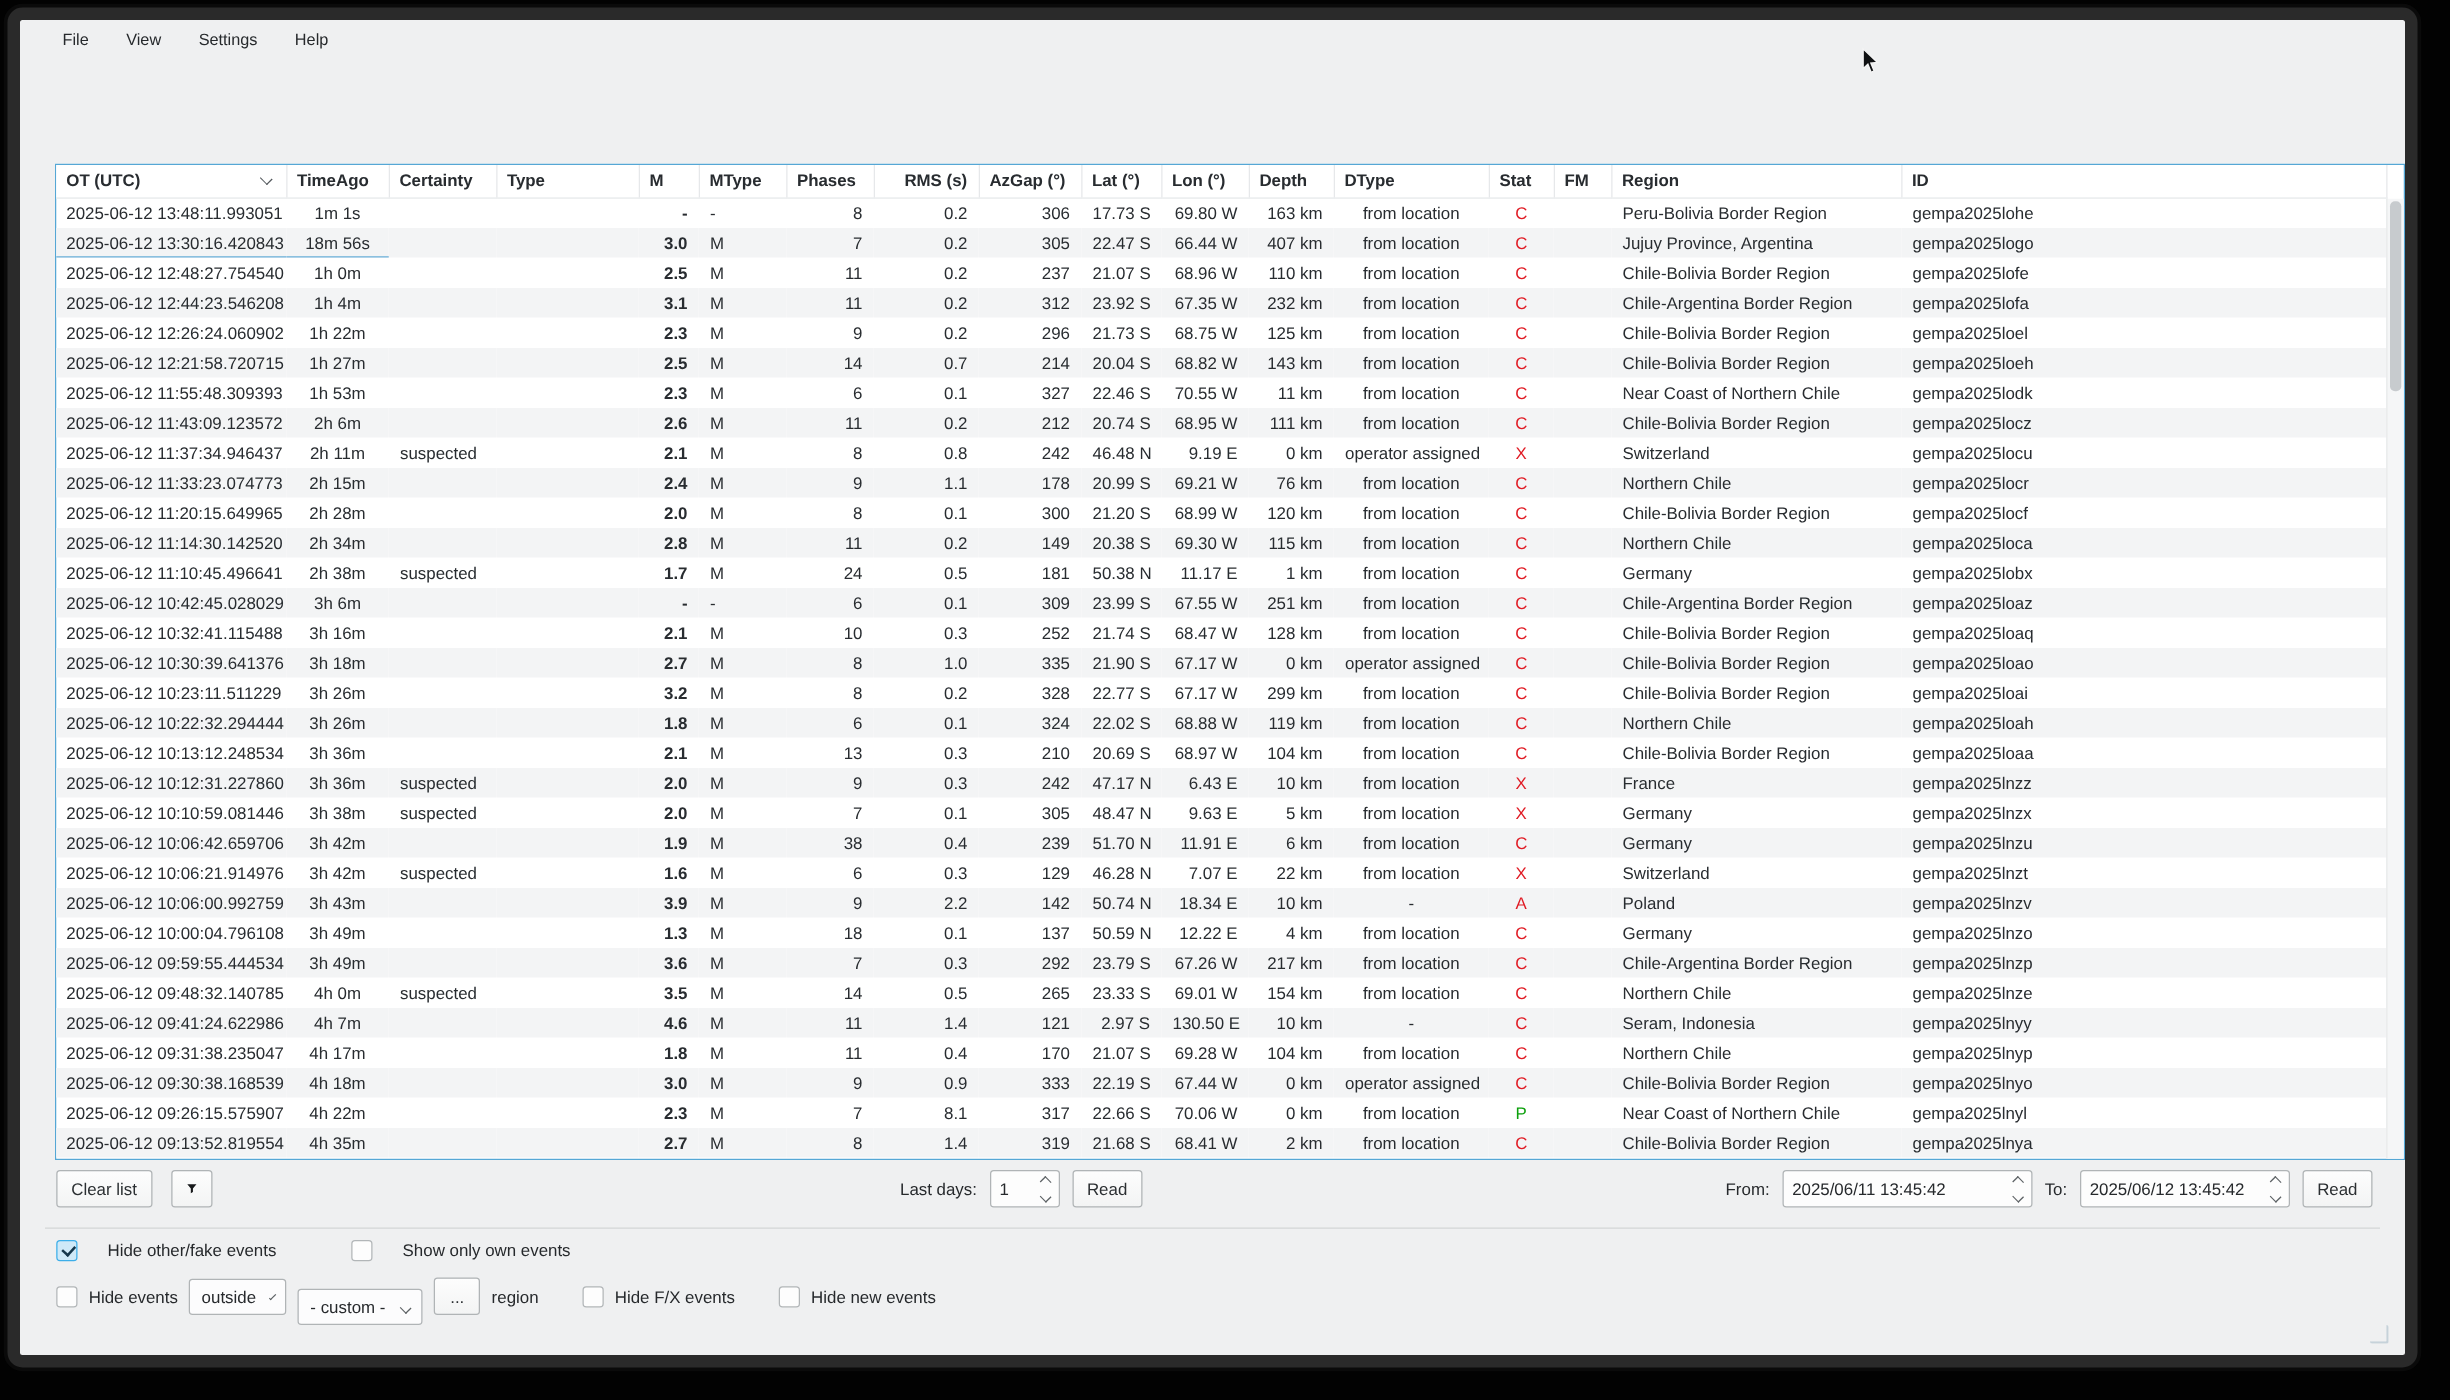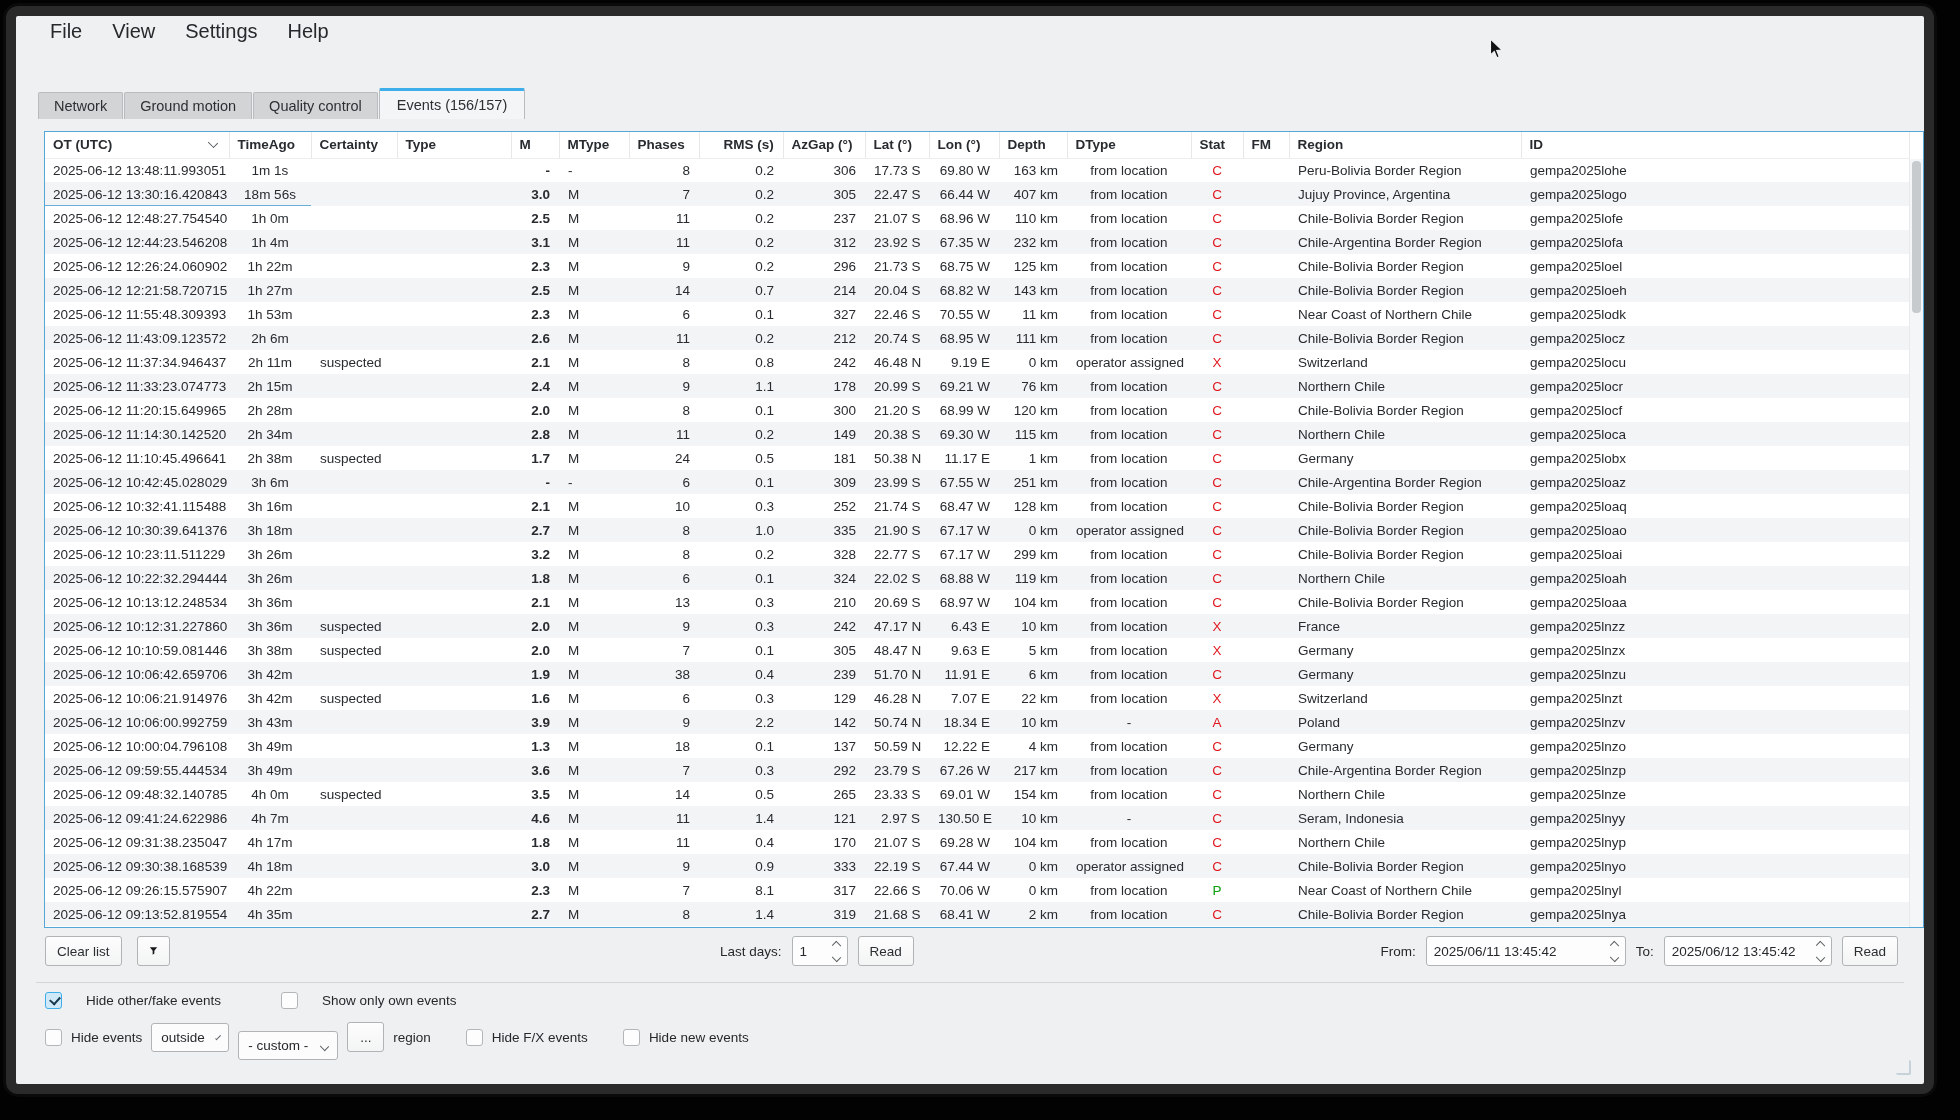--- a/index.html
+++ b/index.html
@@ -19,21 +19,21 @@
   .wc { width:18px; height:18px; position:relative; cursor:default; }
   .wc-min::after { content:""; position:absolute; left:4px; top:4px; width:8px; height:8px;
                    border-right:1.6px solid #3c4043; border-bottom:1.6px solid #3c4043; transform:rotate(45deg) scale(1,.7); }
   .wc-max::after { content:""; position:absolute; left:4px; top:4px; width:9px; height:9px;
                    border:1.6px solid #3c4043; transform:rotate(45deg); }
   .wc-close::before,.wc-close::after { content:""; position:absolute; left:1px; top:8px; width:15px; height:1.8px;
                    background:#3c4043; }
   .wc-close::before { transform:rotate(45deg);} .wc-close::after { transform:rotate(-45deg);}
   
   .menubar { display:flex; gap:30px; padding-left:34px; height:30px; align-items:center;
-             font-size:20px; color:#26292c; }
+             font-size:13px; color:#26292c; }
   .menu-item { cursor:default; }
   
   .tabbar { position:absolute; left:22px; top:72px; height:31px; display:flex; align-items:flex-end; }
   .tab { height:27px; padding:0 15px; background:#d2d4d5; border:1px solid #b9bcbe; border-bottom:none;
          display:flex; align-items:center; font-size:14.5px; color:#2c3033; margin-right:1px; border-radius:2px 2px 0 0;}
   .tab.active { height:31px; background:#f4f5f6; border-top:3px solid #3daee9; padding:0 17px; }
   
   .table-wrap { position:absolute; left:28px; top:115px; width:1880px; height:797px;
                 background:#ffffff; border:1px solid #55a7d5; }
   table { border-collapse:collapse; table-layout:fixed; width:1865px; font-size:13.5px; color:#282c30; }
@@ -91,26 +91,20 @@
 <div class="window">
 
 
   <div class="menubar">
     <span class="menu-item">File</span>
     <span class="menu-item">View</span>
     <span class="menu-item">Settings</span>
     <span class="menu-item">Help</span>
   </div>
 
-  <div class="tabbar" id="tabbar">
-      <div class="tab">Network</div>
-      <div class="tab">Ground motion</div>
-      <div class="tab">Quality control</div>
-      <div class="tab active">Events (156/157)</div>
-    </div>
 
   <div class="table-wrap">
     <table>
       <thead>
           <tr id="thead-row">
             <th style="width: 184px;">
               <div class="thwrap">
                 <span>OT (UTC)</span>
                 <i class="sortchev"></i>
               </div>

